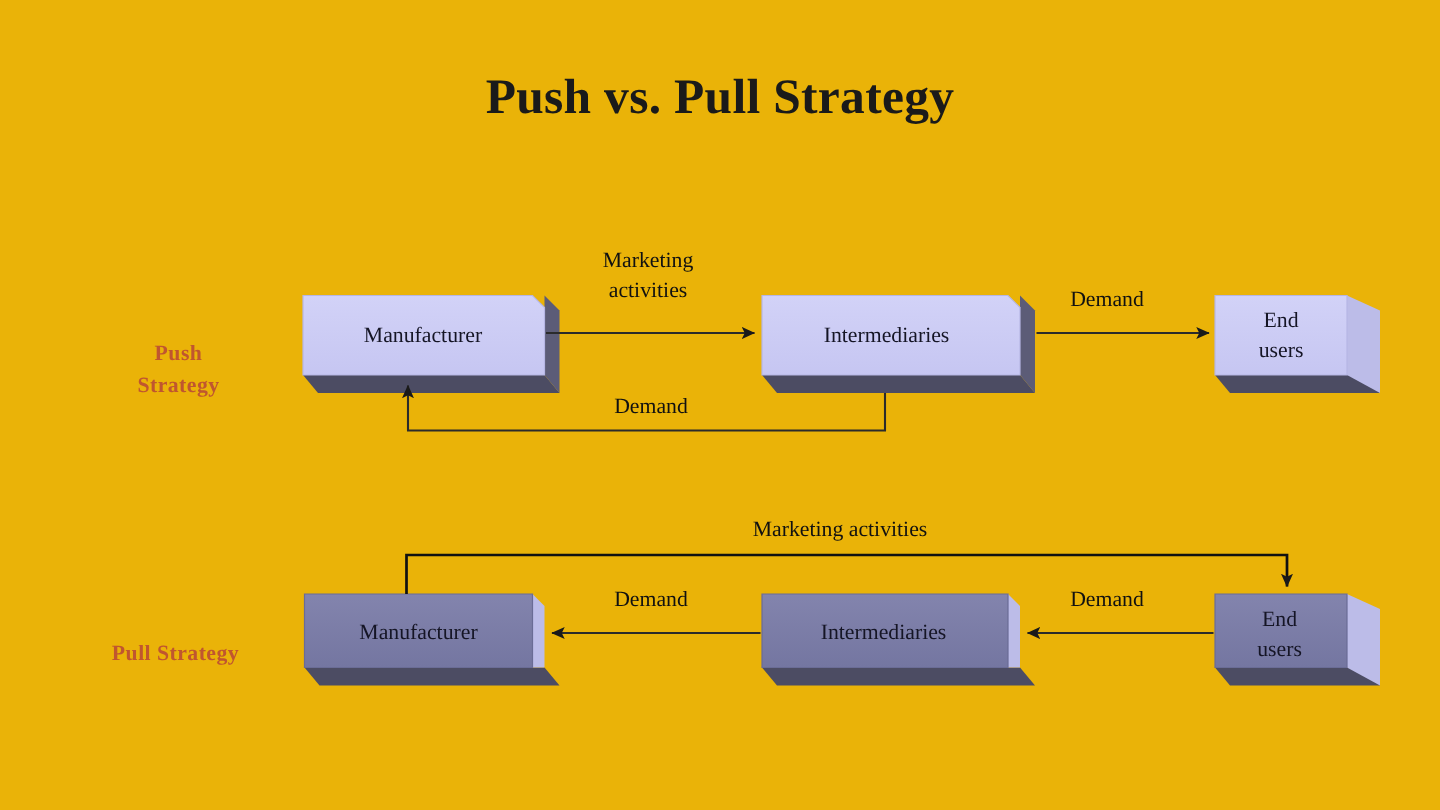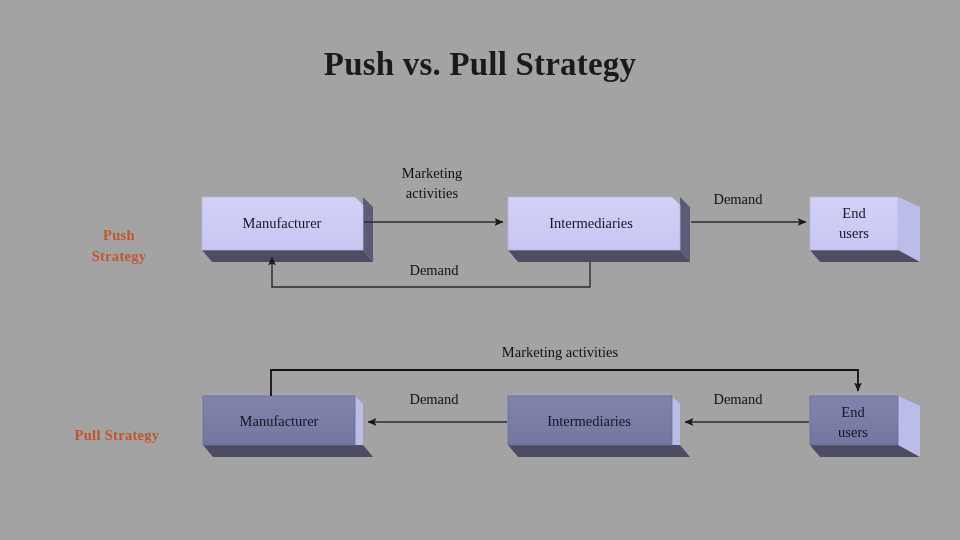--- a/index.html
+++ b/index.html
@@ -10,21 +10,21 @@
   body {
     width: 960px;
     height: 540px;
     overflow: hidden;
     font-family: "Liberation Serif", "DejaVu Serif", serif;
   }
   #canvas {
     position: relative;
     width: 960px;
     height: 540px;
-    background: #a3a3a3;
+    background: #eab308;
   }
   svg.diagram {
     position: absolute;
     left: 0;
     top: 0;
     width: 960px;
     height: 540px;
   }
   .title-text {
     font-family: "Liberation Serif", "DejaVu Serif", serif;

